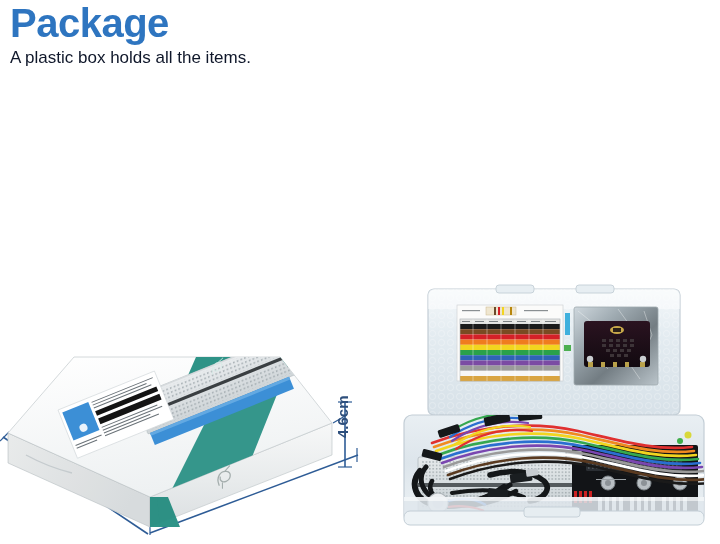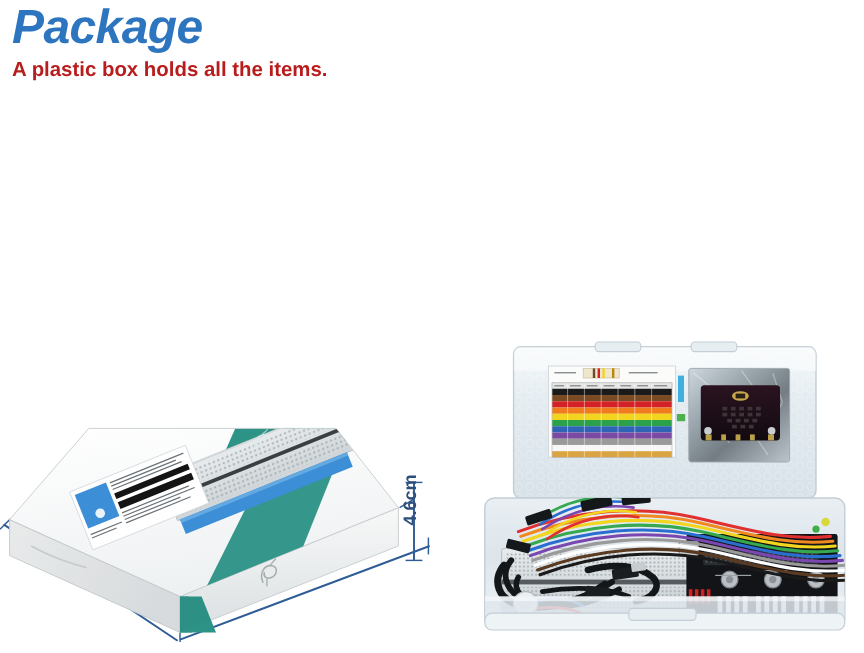--- a/index.html
+++ b/index.html
@@ -11,35 +11,33 @@
     width: 720px; height: 544px;
     position: relative;
     overflow: hidden;
     font-family: "Liberation Sans", "DejaVu Sans", sans-serif;
   }
 
   
   #header { position: absolute; left: 10px; top: 2px; width: 690px; }
   #page-title {
     font-size: 40px;
-    font-style: italic;
     font-weight: bold;
     color: #2E75C0;
     letter-spacing: -0.5px;
     line-height: 1.05;
     margin: 0;
     white-space: nowrap;
   }
   #page-subtitle {
     font-size: 17px;
-    color: #b91c1c;
+    color: #0f172a;
     margin: 4px 0 0 0;
     line-height: 1.2;
     white-space: nowrap;
-    font-weight: bold;
   }
 
   
   #figures { position: absolute; left: 0; top: 90px; width: 720px; height: 454px; }
 
   
   #carton-figure {
     position: absolute; left: 0px; top: 175px;
     width: 375px; height: 270px;
   }

